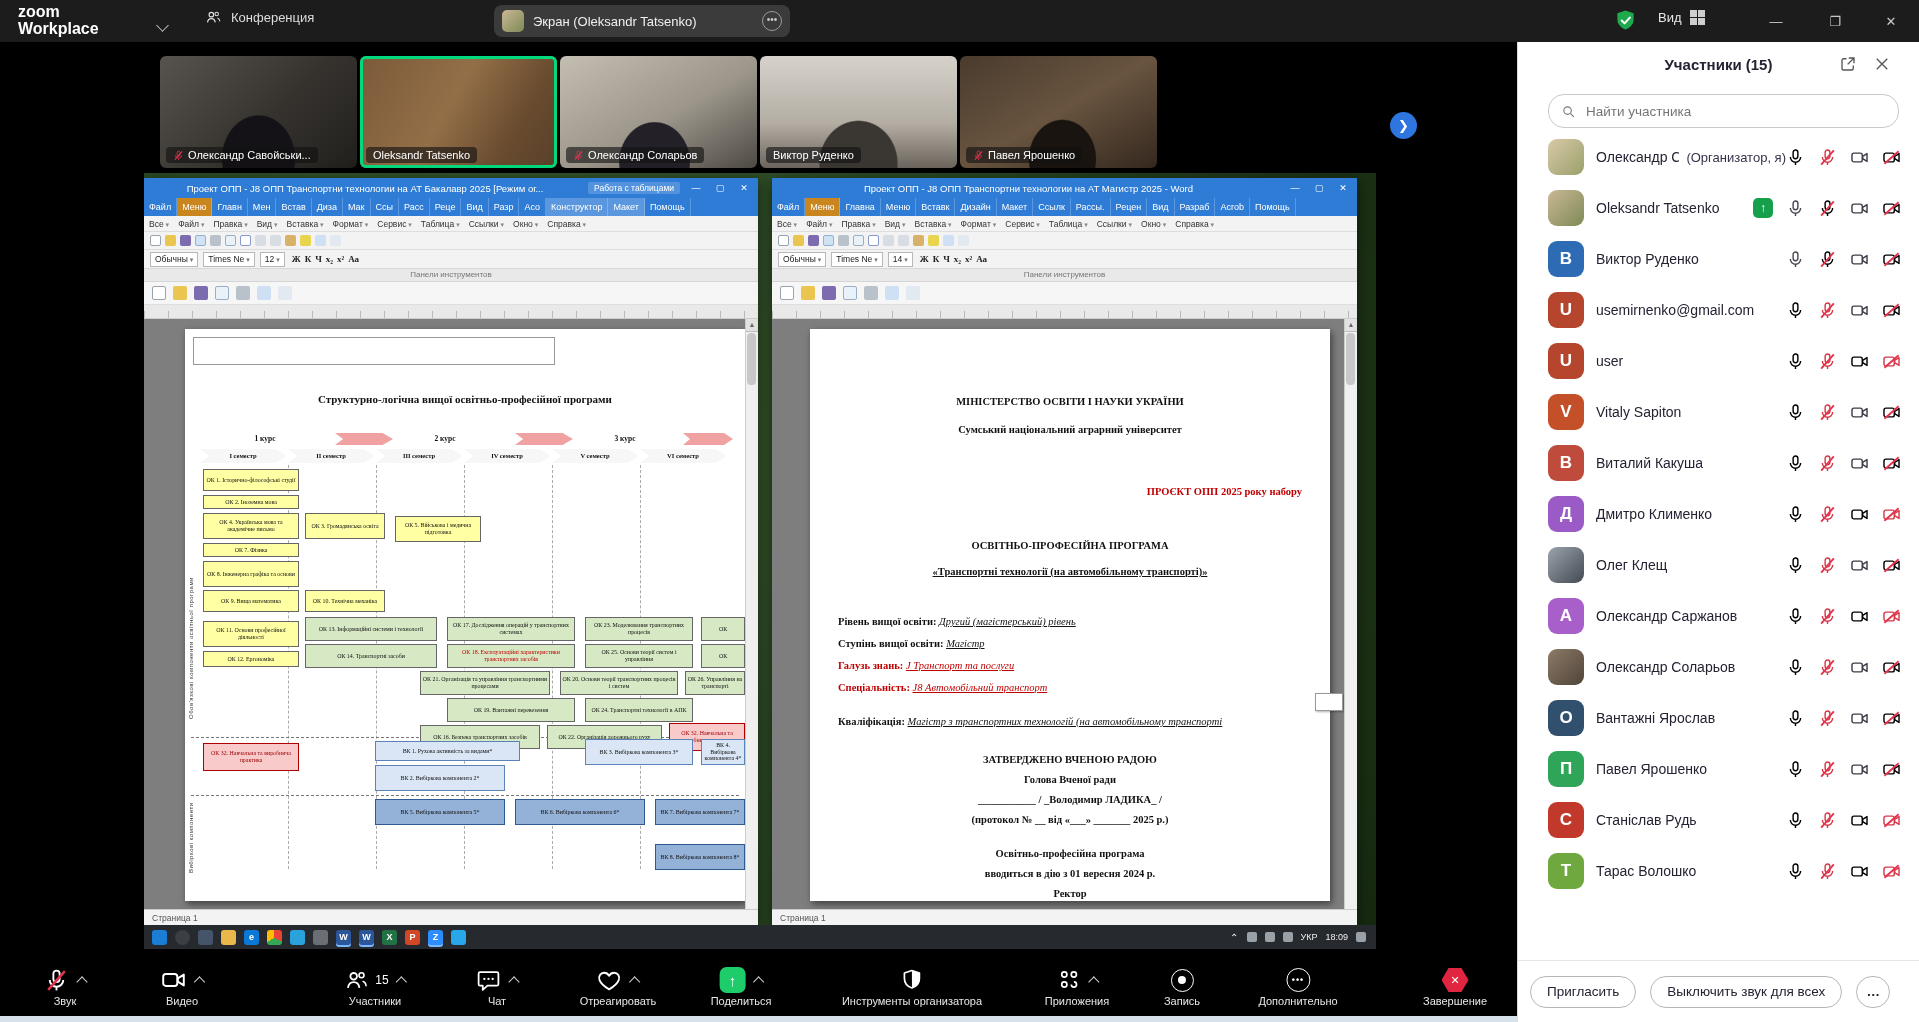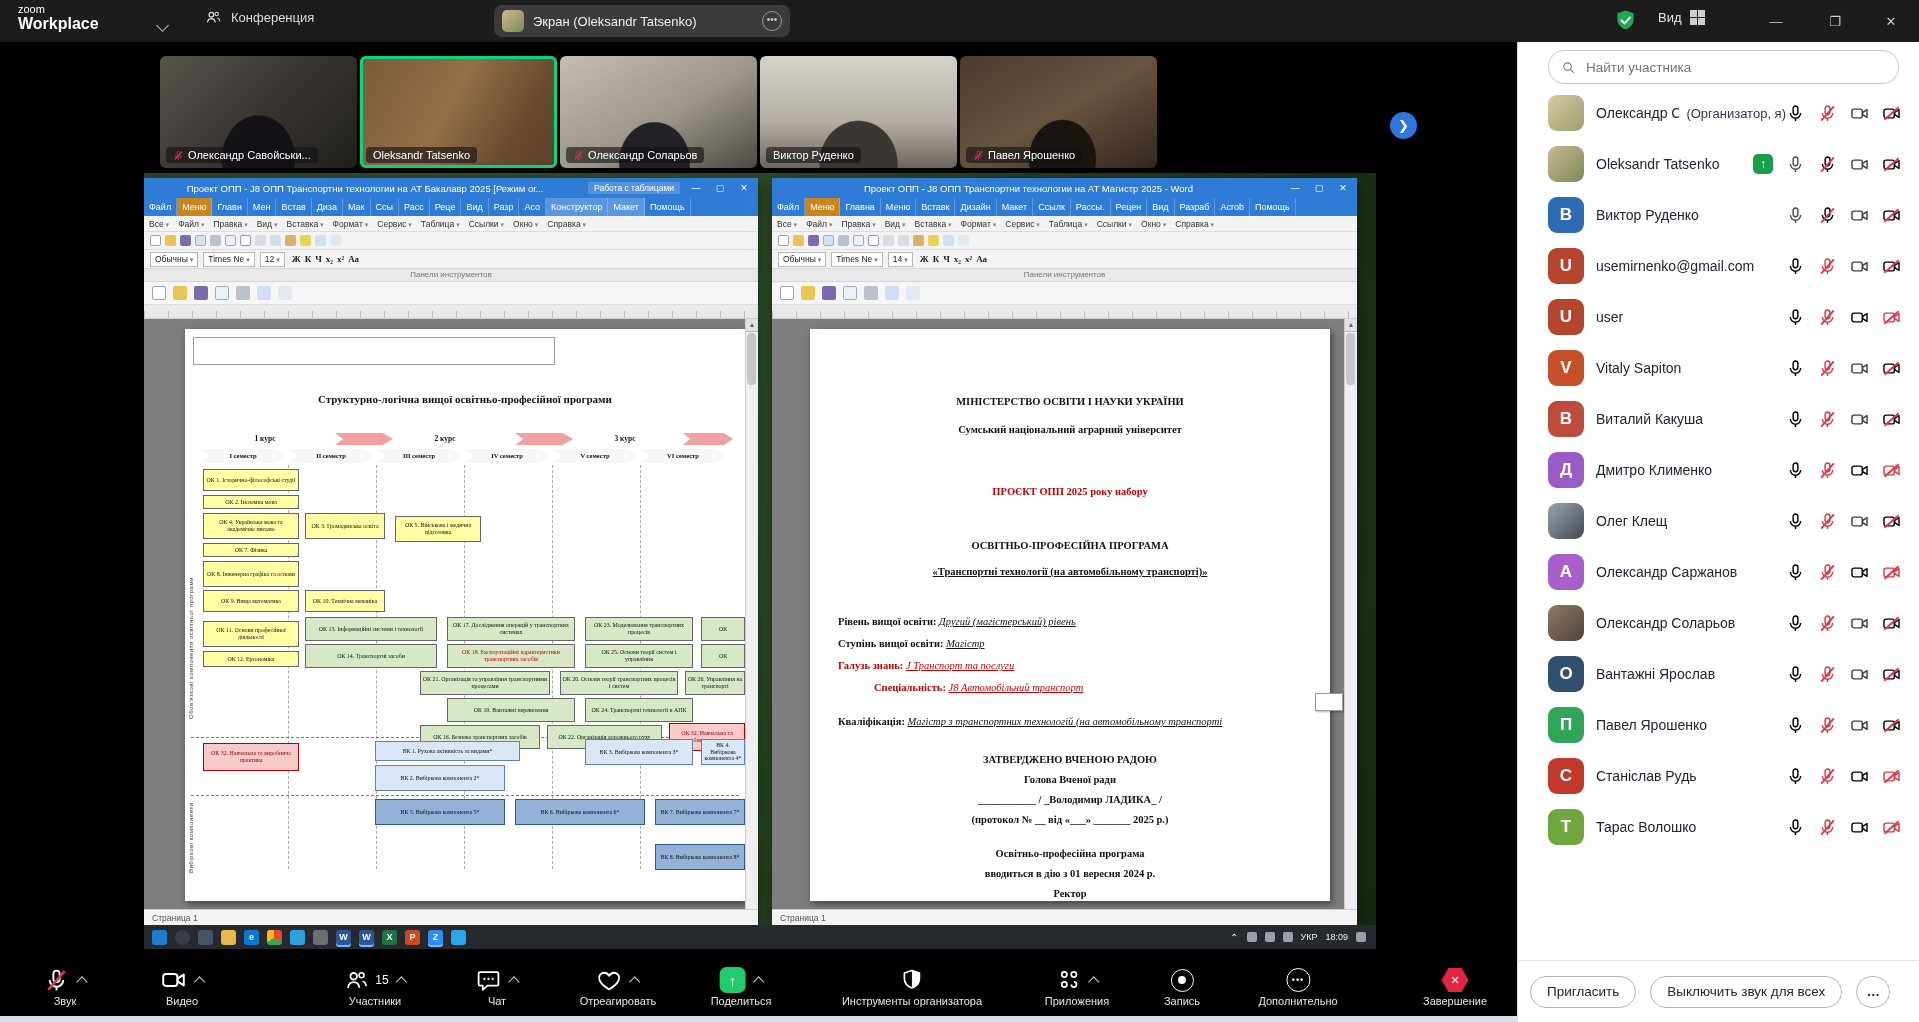--- a/index.html
+++ b/index.html
@@ -3,21 +3,21 @@
 <meta charset="utf-8">
 <style>
   html,body{margin:0;padding:0;width:1919px;height:1022px;overflow:hidden;background:#000;
     font-family:"Liberation Sans","DejaVu Sans",sans-serif;-webkit-font-smoothing:antialiased;}
   .abs{position:absolute}
   svg.ic{display:block}
 
   
   .topbar{position:absolute;left:0;top:0;width:1919px;height:42px;background:#1c1c1c;color:#eee}
   .logo{position:absolute;left:18px;top:4px;color:#fff;line-height:1}
-  .logo .l1{font-size:11px;font-weight:normal}
+  .logo .l1{font-size:16px;font-weight:bold}
   .logo .l2{font-size:16px;font-weight:bold;margin-top:1px}
   .chev-dn{width:8px;height:8px;border-left:1.6px solid #bbb;border-bottom:1.6px solid #bbb;transform:rotate(-45deg);display:inline-block}
   .tb-conf{position:absolute;left:205px;top:9px;display:flex;align-items:center;gap:9px;color:#ddd;font-size:13px}
   .tb-tab{position:absolute;left:494px;top:5px;width:296px;height:32px;background:#3b3b3b;border-radius:8px;display:flex;align-items:center;gap:9px;padding:0 8px;box-sizing:border-box}
   .tb-tab .tav{width:22px;height:22px;border-radius:5px;background:linear-gradient(135deg,#cbb894,#7d8a56)}
   .tb-tab .ttxt{color:#f0f0f0;font-size:13px;flex:1;white-space:nowrap;overflow:hidden}
   .tb-tab .tdots{width:18px;height:18px;border:1px solid #9a9a9a;border-radius:50%;color:#ccc;font-size:10px;line-height:16px;text-align:center}
   .tb-view{position:absolute;left:1658px;top:10px;display:flex;align-items:center;gap:8px;color:#e8e8e8;font-size:13px}
   .gridic{width:15px;height:15px;background:
      linear-gradient(#cfcfcf,#cfcfcf) 0 0/7px 7px no-repeat,
@@ -509,21 +509,21 @@
             <div class="dline c b" style="top: 66px;">
               <span class="dll">МІНІСТЕРСТВО ОСВІТИ І НАУКИ УКРАЇНИ</span>
               <span class="dlv"></span>
             </div>
           
             <div class="dline c b" style="top: 94px;">
               <span class="dll">Сумський національний аграрний університет</span>
               <span class="dlv"></span>
             </div>
           
-            <div class="dline c b red" style="top: 156px;">
+            <div class="dline c b red" style="top: 156px; text-align: right;">
               <span class="dll">ПРОЄКТ ОПП 2025 року набору</span>
               <span class="dlv"></span>
             </div>
           
             <div class="dline c b" style="top: 210px;">
               <span class="dll">ОСВІТНЬО-ПРОФЕСІЙНА ПРОГРАМА</span>
               <span class="dlv"></span>
             </div>
           
             <div class="dline c b u" style="top: 236px;">
@@ -539,21 +539,21 @@
             <div class="dline b vi vu" style="top: 308px;">
               <span class="dll">Ступінь вищої освіти:</span>
               <span class="dlv">Магістр</span>
             </div>
           
             <div class="dline b red vred vi vu" style="top: 330px;">
               <span class="dll">Галузь знань:</span>
               <span class="dlv">J Транспорт та послуги</span>
             </div>
           
-            <div class="dline b red vred vi vu" style="top: 352px; margin-left: 36px;">
+            <div class="dline b red vred vi vu" style="top: 352px;">
               <span class="dll">Спеціальність:</span>
               <span class="dlv">J8 Автомобільний транспорт</span>
             </div>
           
             <div class="dline b vi vu" style="top: 386px;">
               <span class="dll">Кваліфікація:</span>
               <span class="dlv">Магістр з транспортних технологій (на автомобільному транспорті</span>
             </div>
           
             <div class="dline r b" style="top: 424px;">
@@ -721,20 +721,33 @@
   <div class="tbtn" style="left:1455px">
     <span class="irow">
         <span class="hex">✕</span>
       </span>
     <span class="lbl">Завершение</span>
   </div>
 </div>
 <div class="bstrip"></div>
 
 <div class="panel">
+  <div class="phead">
+    <span>Участники (15)</span>
+    <span class="phico" style="right:62px">
+        <svg class="ic" width="18" height="18">
+          <use href="#s-popout"></use>
+        </svg>
+      </span>
+    <span class="phico" style="right:28px">
+        <svg class="ic" width="18" height="18">
+          <use href="#s-x"></use>
+        </svg>
+      </span>
+  </div>
   <div class="psearch">
     <svg class="ic" width="15" height="15" color="#777">
         <use href="#s-search"></use>
       </svg>
     <input placeholder="Найти участника" style="">
   </div>
   <div class="plist">
 
       <div class="prow mic-off cam-on">
         <span class="av photo ph-a">

